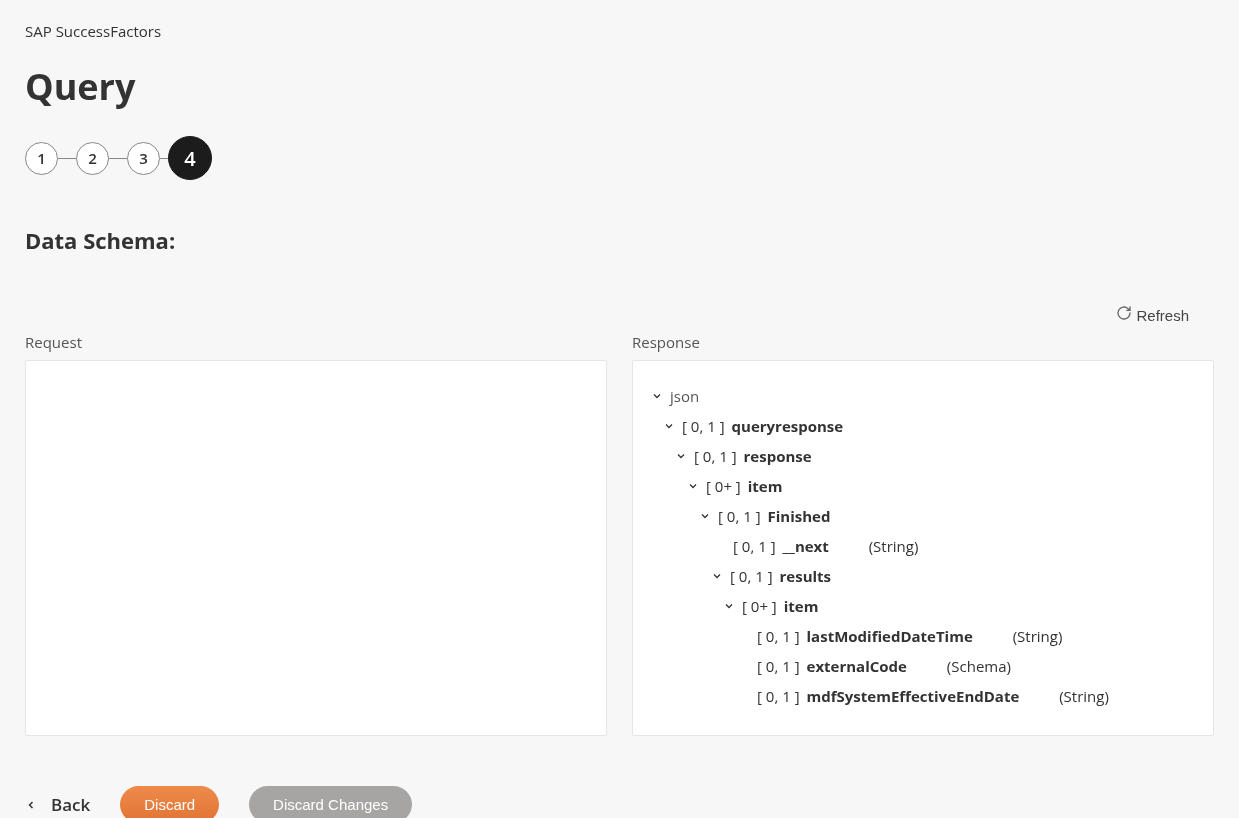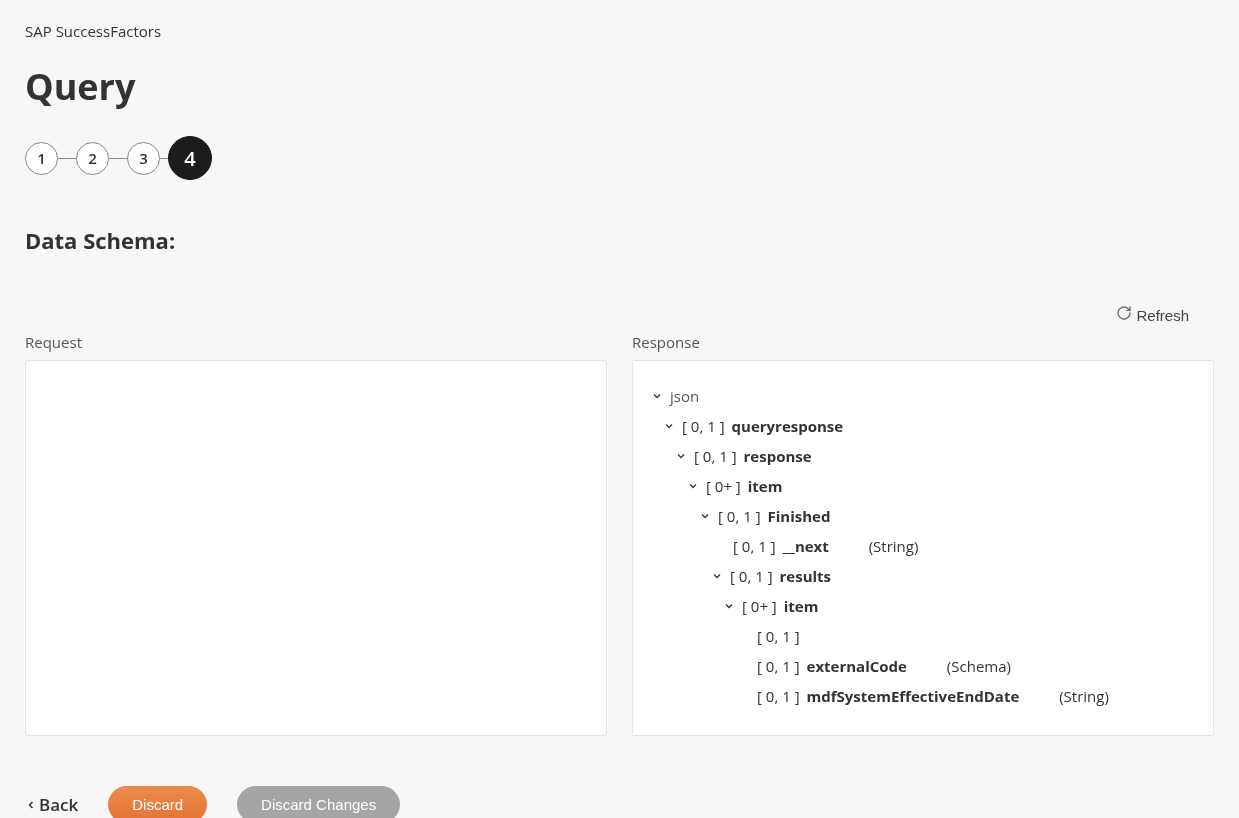--- a/index.html
+++ b/index.html
@@ -141,21 +141,21 @@
       padding-left: 22px;
     }
     .footer-actions {
       display: flex;
       align-items: center;
       gap: 30px;
     }
     .back-link {
       display: flex;
       align-items: center;
-      gap: 2px;
+      gap: 14px;
       font-size: 17px;
       font-weight: 600;
       color: #333;
       cursor: pointer;
     }
     .btn {
       border: none;
       border-radius: 999px;
       padding: 10px 24px;
       font-size: 15px;
@@ -291,20 +291,23 @@
                           <polyline points="6 9 12 15 18 9"></polyline>
                         </svg>
                     </span>
                     <span class="cardinality">[ 0+ ]</span>
                     <span class="field-name">item</span>
                   </div>
 
                   <div class="tree-children">
                     <div class="tree-node leaf-indent">
                       <span class="cardinality">[ 0, 1 ]</span>
+                      <span>
+                        <span class="field-name">lastModifiedDateTime</span><span class="field-type"> (String)</span>
+                      </span>
                     </div>
                     <div class="tree-node leaf-indent">
                       <span class="cardinality">[ 0, 1 ]</span>
                       <span>
                         <span class="field-name">externalCode</span><span class="field-type"> (Schema)</span>
                       </span>
                     </div>
                     <div class="tree-node leaf-indent">
                       <span class="cardinality">[ 0, 1 ]</span>
                       <span>

